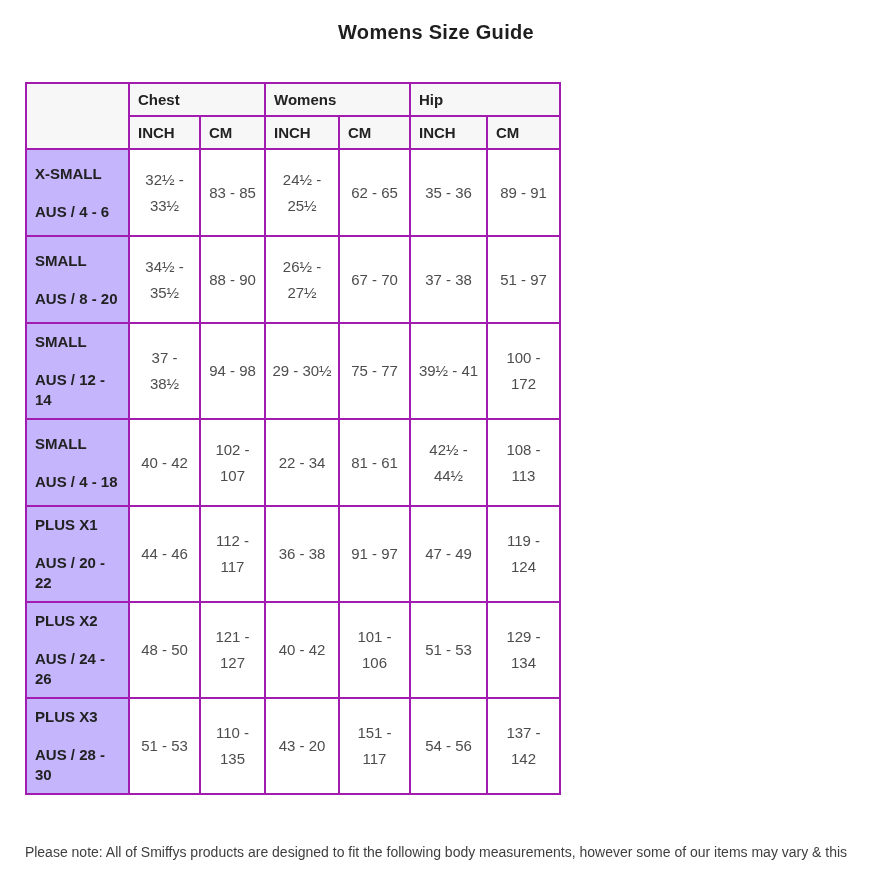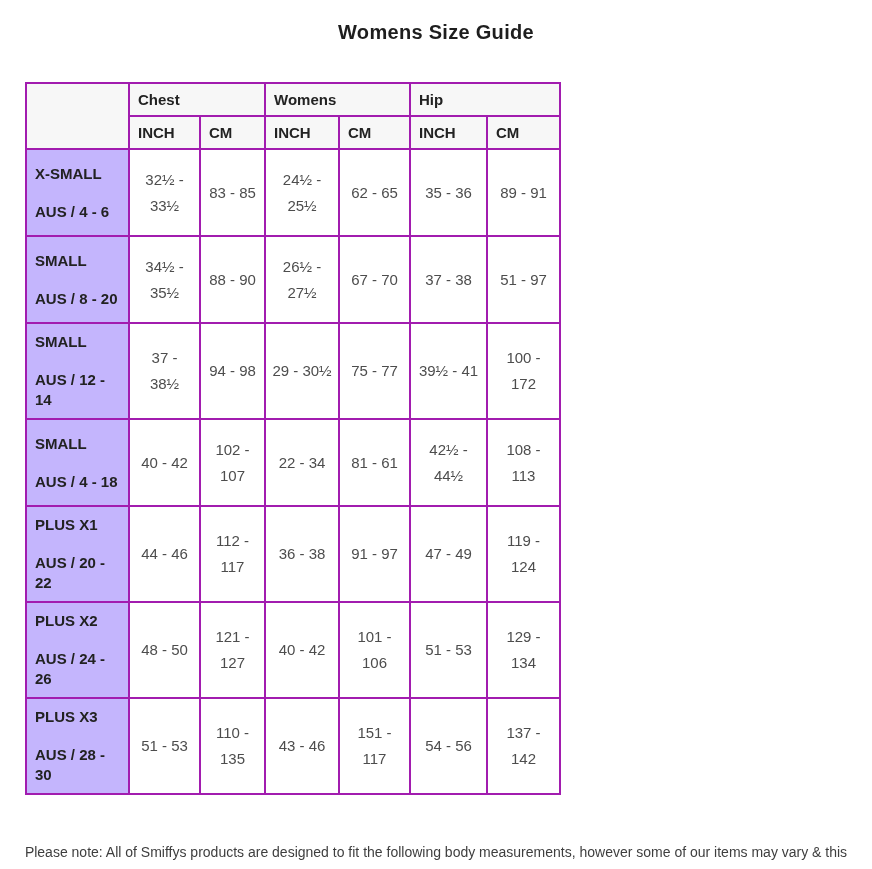--- a/index.html
+++ b/index.html
@@ -188,21 +188,21 @@
 134</td>
     </tr>
     <tr>
       <td class="size-cell">
         <div class="size-name">PLUS X3</div>
         <div class="size-aus">AUS / 28 - 30</div>
       </td>
       <td class="val">51 - 53</td>
       <td class="val">110 -
 135</td>
-      <td class="val">43 - 46</td>
+      <td class="val">43 - 20</td>
       <td class="val">151 -
 117</td>
       <td class="val">54 - 56</td>
       <td class="val">137 -
 142</td>
     </tr>
   </tbody>
 </table>
 
 <div class="note">Please note: All of Smiffys products are designed to fit the following body measurements, however some of our items may vary &amp; this should only be used as a guide</div>

